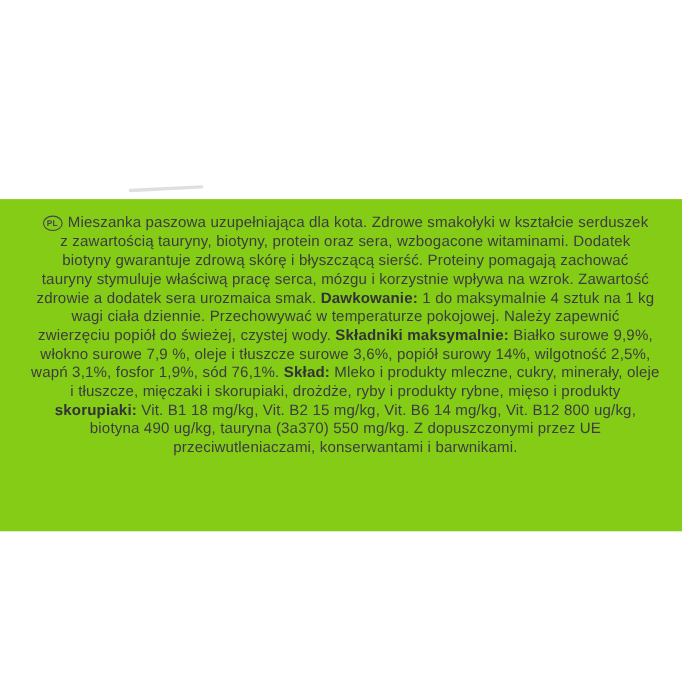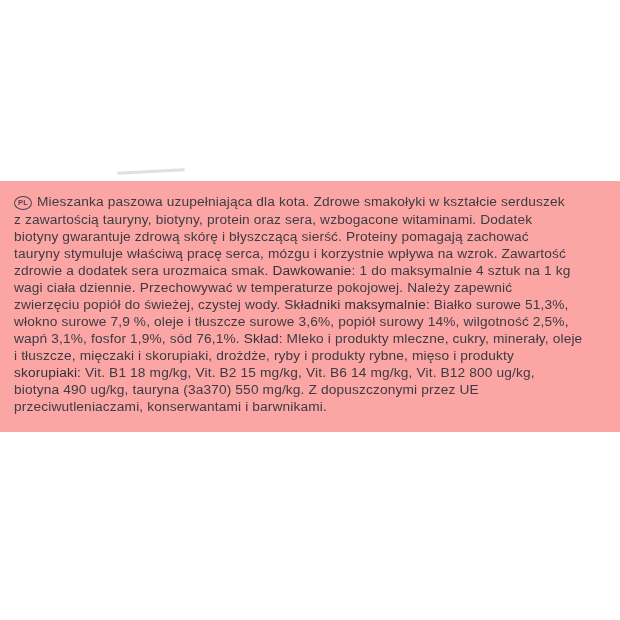--- a/index.html
+++ b/index.html
@@ -12,22 +12,23 @@
     position: relative;
     background: #ffffff;
     font-family: "Liberation Sans", sans-serif;
     overflow: hidden;
   }
   .label-panel {
     position: absolute;
     left: 0;
     top: 181px;
     width: 620px;
-    height: 251px;
-    background: #fca5a5;
+    height: 302px;
+    background: #84cc16;
+    text-align: center;
   }
   .photo-smudge {
     position: absolute;
     left: 117px;
     top: 170px;
     width: 68px;
     height: 3px;
     background: rgba(150,150,160,0.30);
     border-radius: 2px;
     transform: rotate(-3deg);
@@ -39,21 +40,21 @@
     right: 6px;
     color: #3c3c41;
     font-size: 13.7px;
     line-height: 17px;
     letter-spacing: 0.15px;
   }
   .text-line {
     white-space: nowrap;
   }
   .text-line .seg-bold {
-    font-weight: 400;
+    font-weight: 700;
     color: #323237;
   }
   .pl-badge {
     display: inline-flex;
     align-items: center;
     justify-content: center;
     width: 16px;
     height: 12px;
     border: 1.3px solid #46464c;
     border-radius: 50%;
@@ -73,21 +74,21 @@
 <div class="photo-smudge"></div>
 
 <div class="label-panel">
   <div class="text-block">
       <div class="text-line"><span class="pl-badge">PL</span><span class="seg-regular">Mieszanka paszowa uzupełniająca dla kota. Zdrowe smakołyki w kształcie serduszek</span></div>
       <div class="text-line"><span class="seg-regular">z zawartością tauryny, biotyny, protein oraz sera, wzbogacone witaminami. Dodatek</span></div>
       <div class="text-line"><span class="seg-regular">biotyny gwarantuje zdrową skórę i błyszczącą sierść. Proteiny pomagają zachować</span></div>
       <div class="text-line"><span class="seg-regular">tauryny stymuluje właściwą pracę serca, mózgu i korzystnie wpływa na wzrok. Zawartość</span></div>
       <div class="text-line"><span class="seg-regular">zdrowie a dodatek sera urozmaica smak. </span><span class="seg-bold">Dawkowanie:</span><span class="seg-regular"> 1 do maksymalnie 4 sztuk na 1 kg</span></div>
       <div class="text-line"><span class="seg-regular">wagi ciała dziennie. Przechowywać w temperaturze pokojowej. Należy zapewnić</span></div>
-      <div class="text-line"><span class="seg-regular">zwierzęciu popiół do świeżej, czystej wody. </span><span class="seg-bold">Składniki maksymalnie:</span><span class="seg-regular"> Białko surowe 51,3%,</span></div>
+      <div class="text-line"><span class="seg-regular">zwierzęciu popiół do świeżej, czystej wody. </span><span class="seg-bold">Składniki maksymalnie:</span><span class="seg-regular"> Białko surowe 9,9%,</span></div>
       <div class="text-line"><span class="seg-regular">włokno surowe 7,9 %, oleje i tłuszcze surowe 3,6%, popiół surowy 14%, wilgotność 2,5%,</span></div>
       <div class="text-line"><span class="seg-regular">wapń 3,1%, fosfor 1,9%, sód 76,1%. </span><span class="seg-bold">Skład:</span><span class="seg-regular"> Mleko i produkty mleczne, cukry, minerały, oleje</span></div>
       <div class="text-line"><span class="seg-regular">i tłuszcze, mięczaki i skorupiaki, drożdże, ryby i produkty rybne, mięso i produkty</span></div>
       <div class="text-line"><span class="seg-bold">skorupiaki:</span><span class="seg-regular"> Vit. B1 18 mg/kg, Vit. B2 15 mg/kg, Vit. B6 14 mg/kg, Vit. B12 800 ug/kg,</span></div>
       <div class="text-line"><span class="seg-regular">biotyna 490 ug/kg, tauryna (3a370) 550 mg/kg. Z dopuszczonymi przez UE</span></div>
       <div class="text-line"><span class="seg-regular">przeciwutleniaczami, konserwantami i barwnikami.</span></div>
     </div>
 </div>
 
 </body></html>

